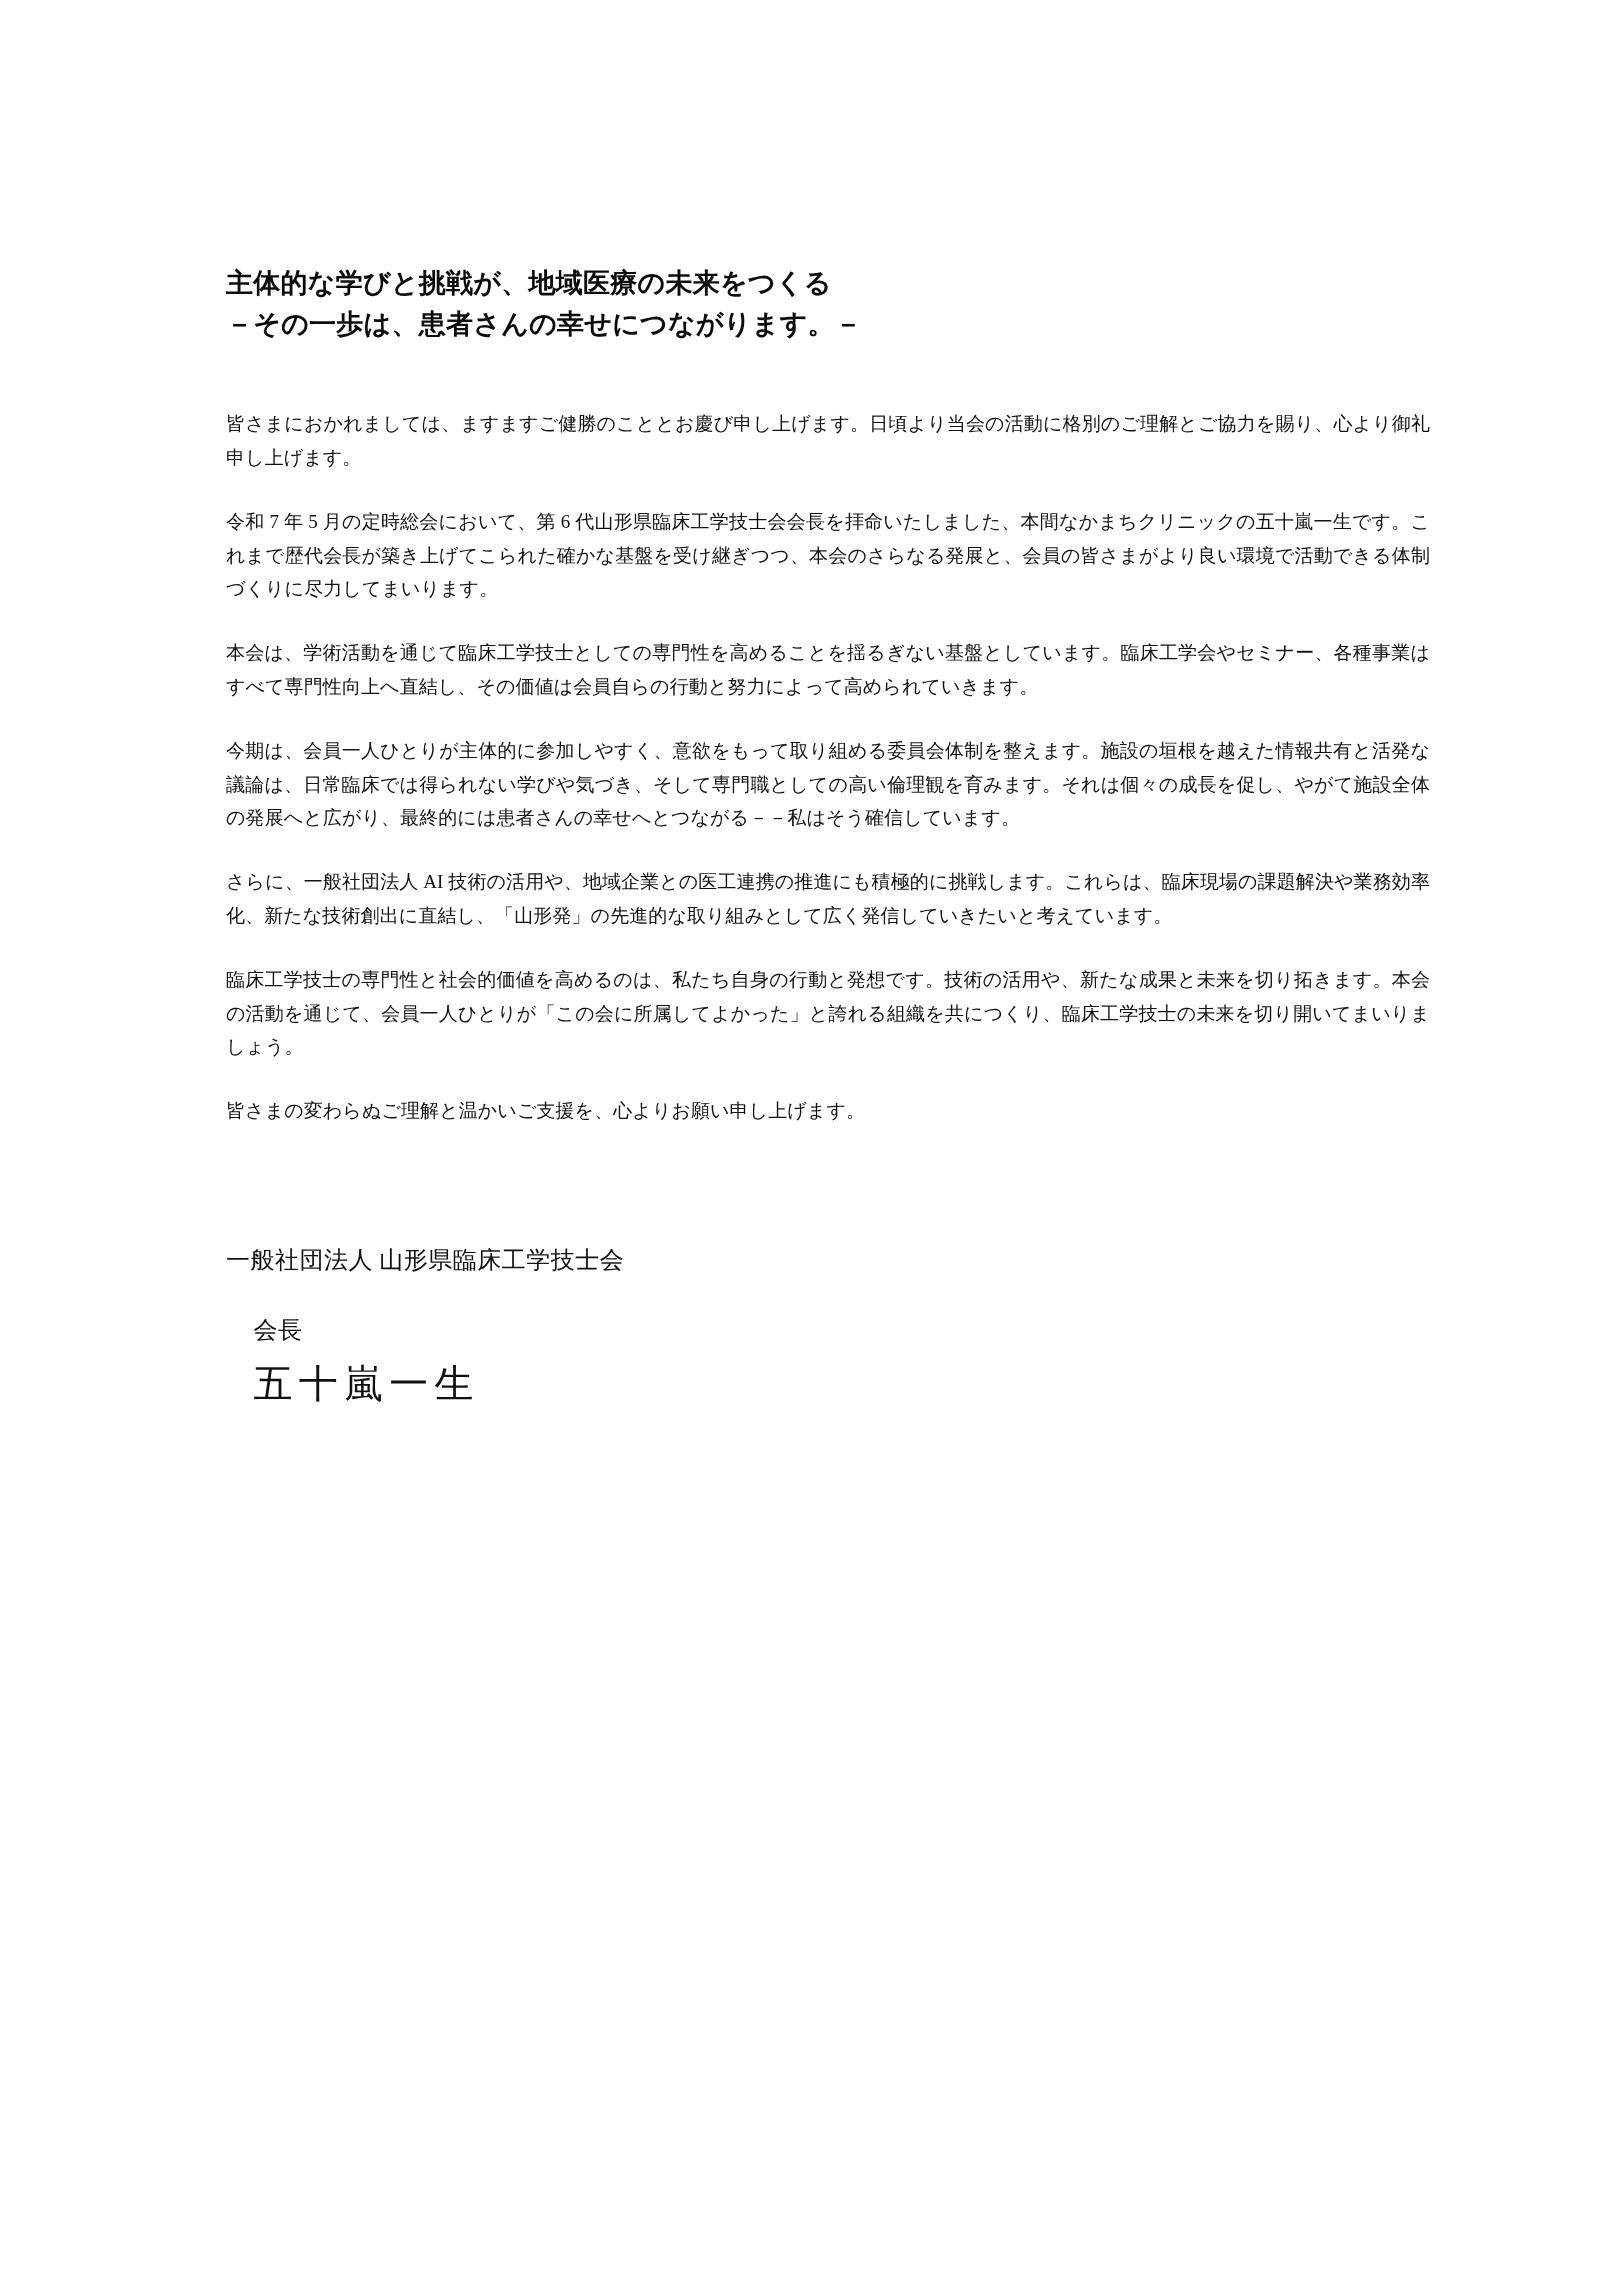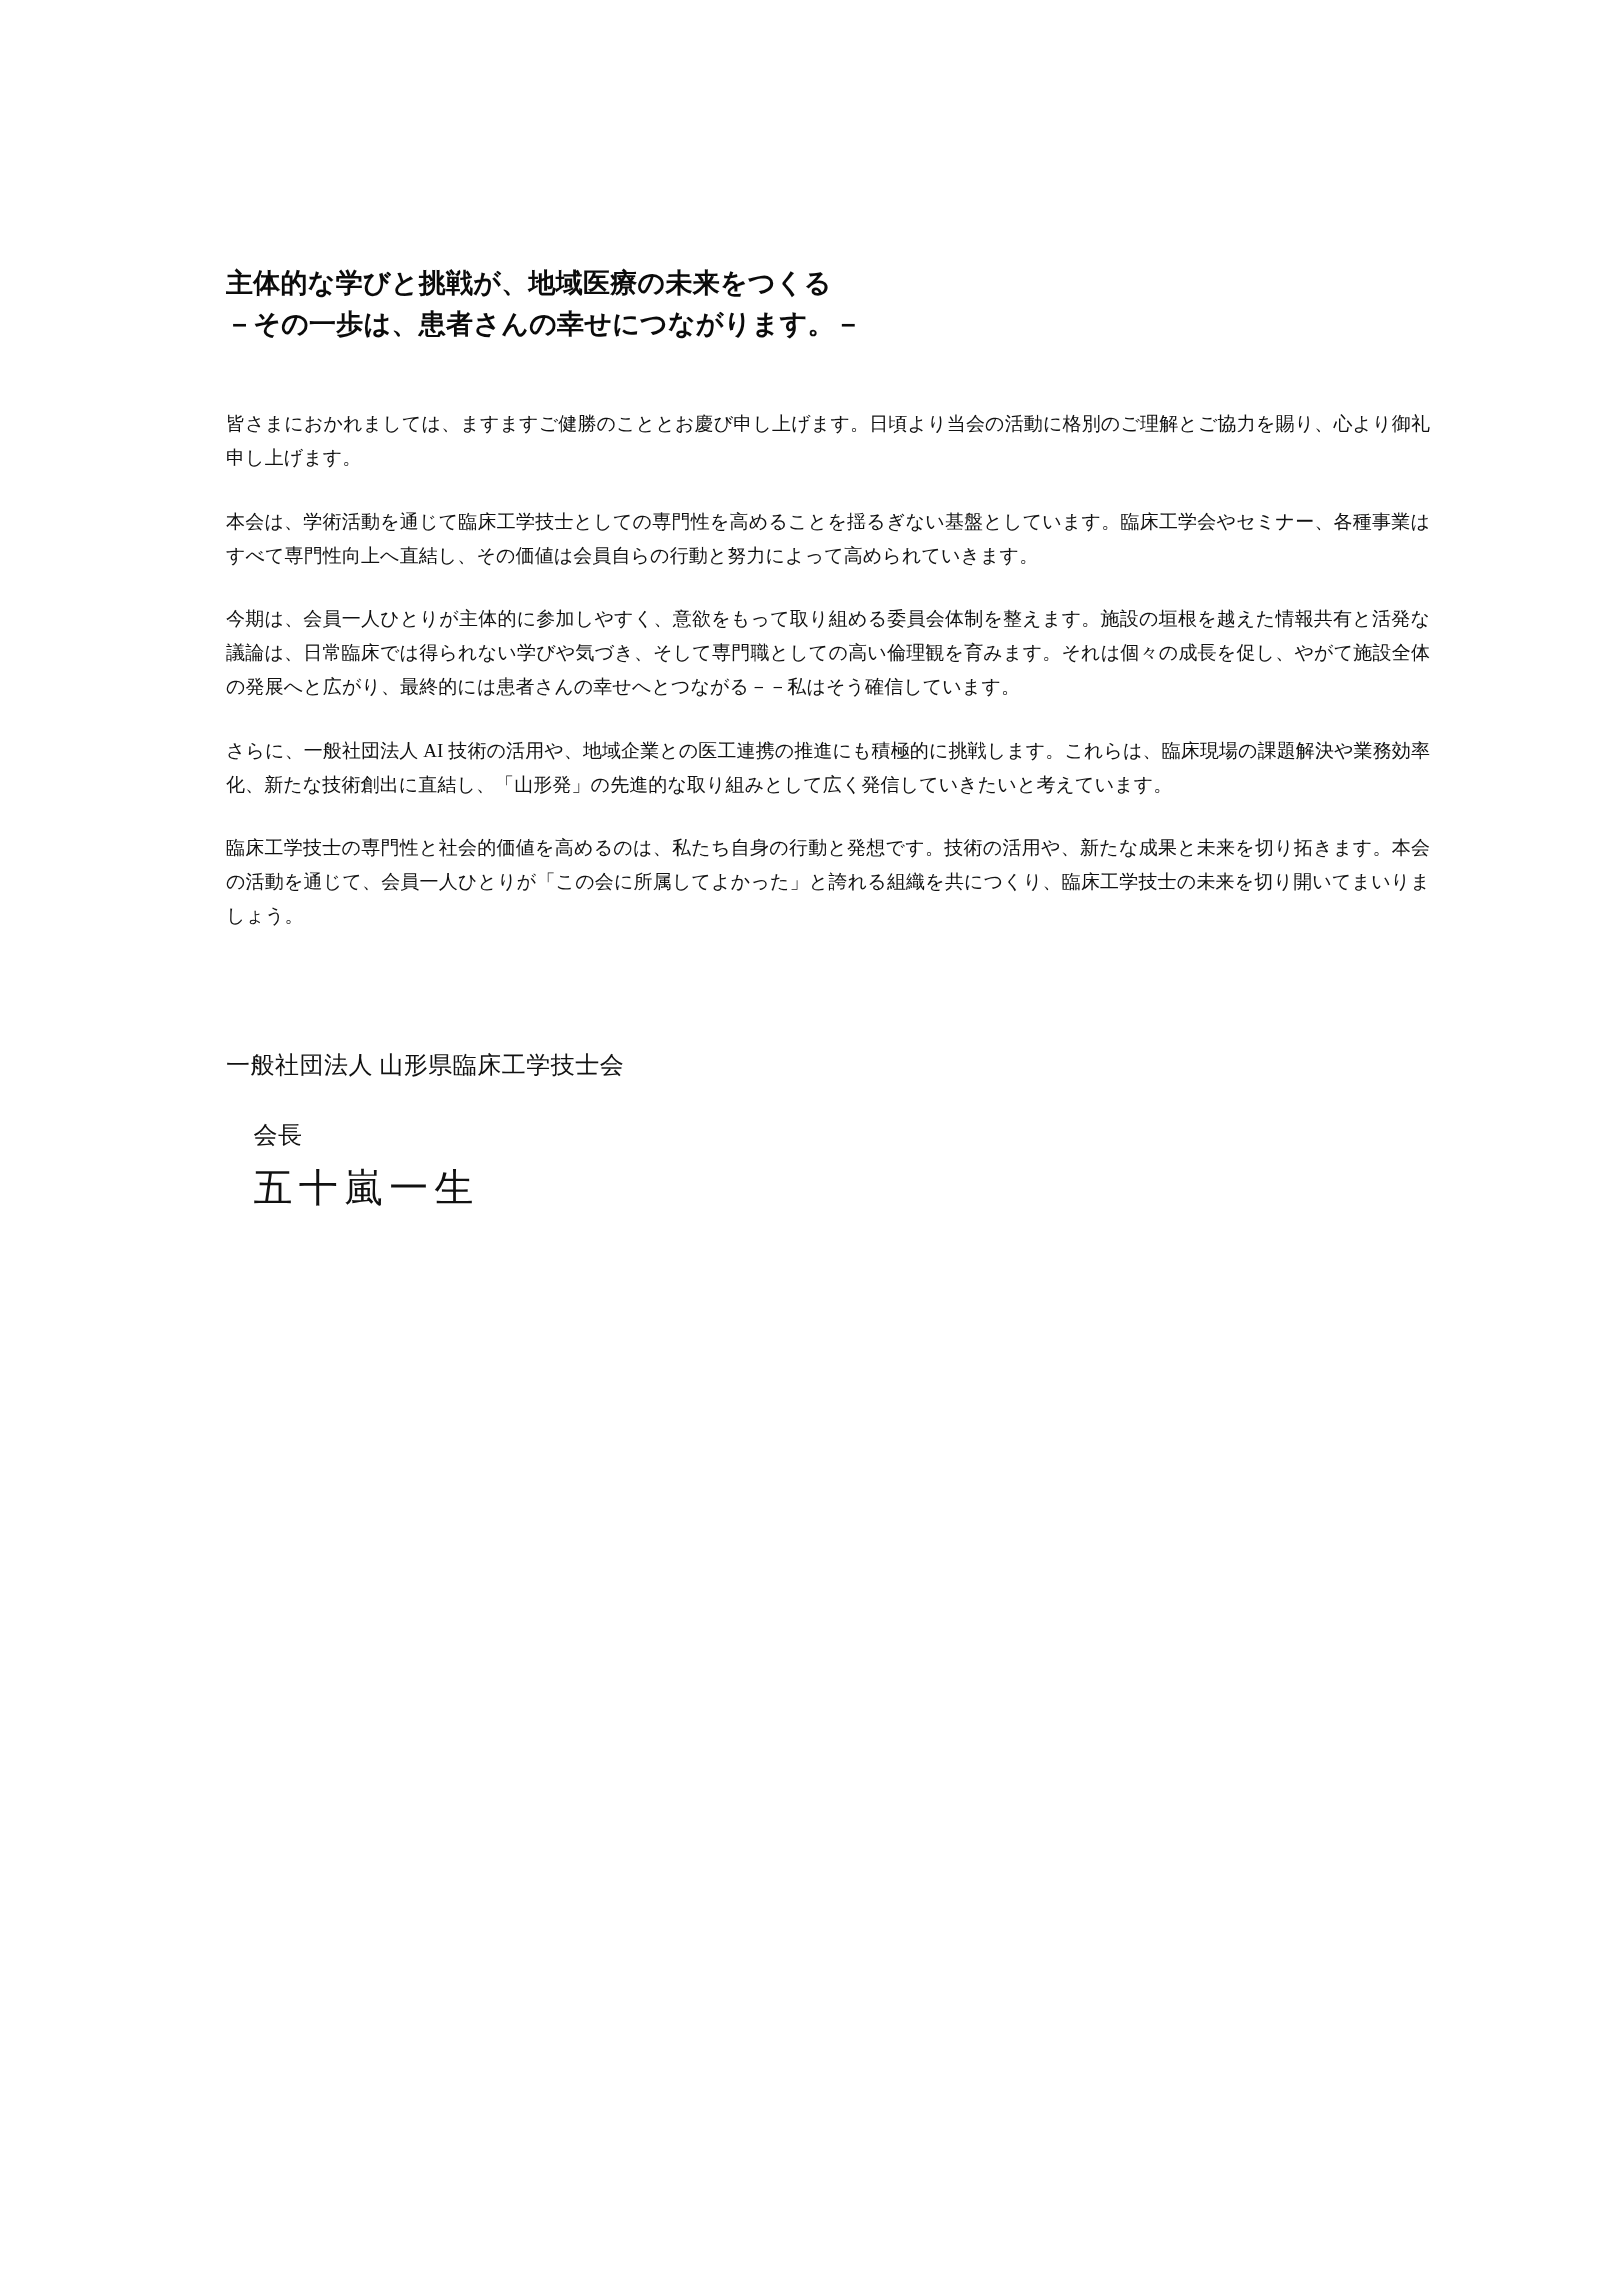--- a/index.html
+++ b/index.html
@@ -81,24 +81,26 @@
 
 <div class="page">
   <div class="doc-body">
 
     <div class="title-block">
       <div class="title-line">主体的な学びと挑戦が、地域医療の未来をつくる</div>
       <div class="title-line">－その一歩は、患者さんの幸せにつながります。－</div>
     </div>
 
     <p class="para">皆さまにおかれましては、ますますご健勝のこととお慶び申し上げます。日頃より当会の活動に格別のご理解とご協力を賜り、心より御礼申し上げます。</p>
+    <p class="para">令和 7 年 5 月の定時総会において、第 6 代山形県臨床工学技士会会長を拝命いたしました、本間なかまちクリニックの五十嵐一生です。これまで歴代会長が築き上げてこられた確かな基盤を受け継ぎつつ、本会のさらなる発展と、会員の皆さまがより良い環境で活動できる体制づくりに尽力してまいります。</p>
     <p class="para">本会は、学術活動を通じて臨床工学技士としての専門性を高めることを揺るぎない基盤としています。臨床工学会やセミナー、各種事業はすべて専門性向上へ直結し、その価値は会員自らの行動と努力によって高められていきます。</p>
     <p class="para">今期は、会員一人ひとりが主体的に参加しやすく、意欲をもって取り組める委員会体制を整えます。施設の垣根を越えた情報共有と活発な議論は、日常臨床では得られない学びや気づき、そして専門職としての高い倫理観を育みます。それは個々の成長を促し、やがて施設全体の発展へと広がり、最終的には患者さんの幸せへとつながる－－私はそう確信しています。</p>
     <p class="para">さらに、一般社団法人 AI 技術の活用や、地域企業との医工連携の推進にも積極的に挑戦します。これらは、臨床現場の課題解決や業務効率化、新たな技術創出に直結し、「山形発」の先進的な取り組みとして広く発信していきたいと考えています。</p>
     <p class="para">臨床工学技士の専門性と社会的価値を高めるのは、私たち自身の行動と発想です。技術の活用や、新たな成果と未来を切り拓きます。本会の活動を通じて、会員一人ひとりが「この会に所属してよかった」と誇れる組織を共につくり、臨床工学技士の未来を切り開いてまいりましょう。</p>
+    <p class="para tight">皆さまの変わらぬご理解と温かいご支援を、心よりお願い申し上げます。</p>
 
     <div class="signature-block">
       <div class="org-line">一般社団法人 山形県臨床工学技士会</div>
       <div class="name-line">
         <span class="name-label">会長</span>
         <span class="name-value">五十嵐一生</span>
       </div>
     </div>
 
   </div>

